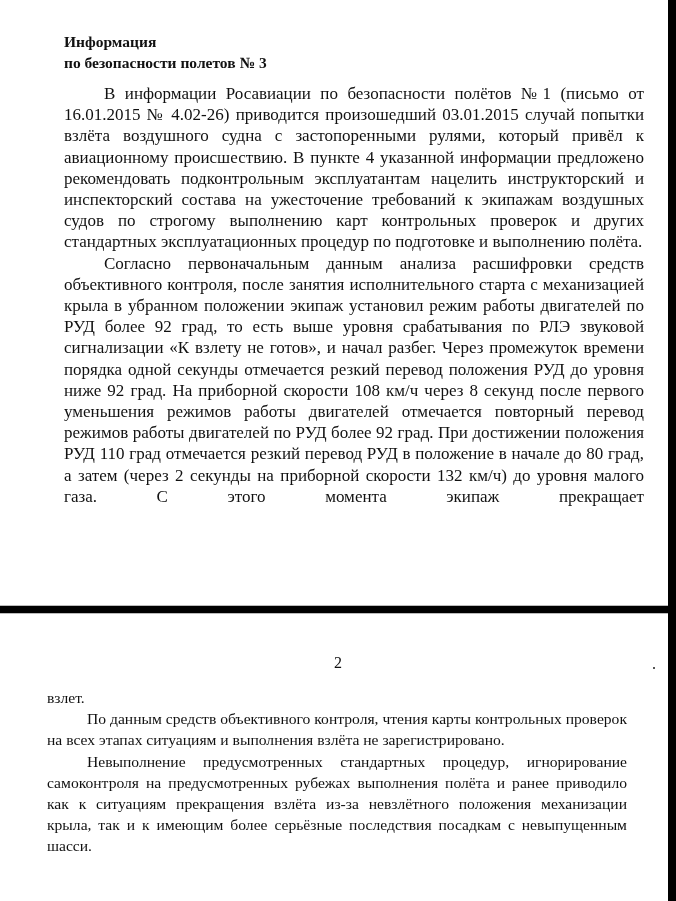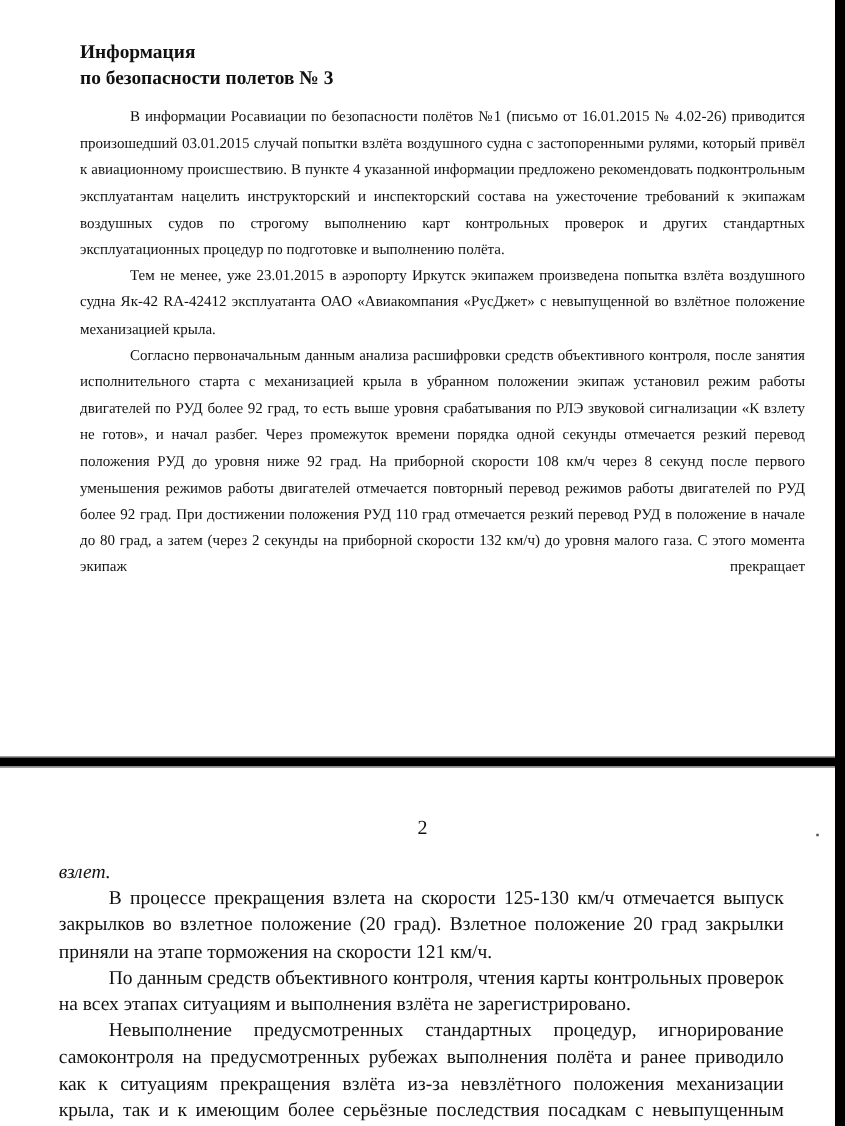--- a/index.html
+++ b/index.html
@@ -16,54 +16,52 @@
       position: absolute; left: 0; top: 605px; width: 676px; height: 7px; background: #000;
       border-top: 1px solid #bbb; border-bottom: 1px solid #bbb;
     }
     .page1 { position: absolute; left: 17px; top: 0; width: 668px; height: 684px; }
     .page2 { position: absolute; left: 0; top: 614px; width: 668px; height: 287px; }
     .title {
       position: absolute; left: 47px; top: 31px; font-weight: bold; font-size: 15.5px; line-height: 21px;
     }
     .body1 {
       position: absolute; left: 47px; top: 83px; width: 580px;
-      font-size: 12px; line-height: 21.2px; text-align: justify;
+      font-size: 17px; line-height: 21.2px; text-align: justify;
     }
     .body1 p, .body2 p { margin: 0; text-indent: 40px; text-align: justify; }
-    .body1 p.noindent, .body2 p.noindent { text-indent: 0; font-style: italic; }
+    .body1 p.noindent, .body2 p.noindent { text-indent: 0; }
     .page-number {
       position: absolute; left: 0; width: 676px; top: 40px; text-align: center; font-size: 16px;
     }
     .body2 {
       position: absolute; left: 47px; top: 73px; width: 580px;
       font-size: 15.6px; line-height: 21.2px;
     }
     .speck { position: absolute; left: 653px; top: 667px; width: 2px; height: 2px; background: #555; }
   </style>
 </head>
 <body>
 
 <div class="page1">
   <div class="title">
     <div>Информация</div>
     <div>по безопасности полетов № 3</div>
   </div>
   <div class="body1">
     <p>В информации Росавиации по безопасности полётов №1 (письмо от 16.01.2015 № 4.02-26) приводится произошедший 03.01.2015 случай попытки взлёта воздушного судна с застопоренными рулями, который привёл к авиационному происшествию. В пункте 4 указанной информации предложено рекомендовать подконтрольным эксплуатантам нацелить инструкторский и инспекторский состава на ужесточение требований к экипажам воздушных судов по строгому выполнению карт контрольных проверок и других стандартных эксплуатационных процедур по подготовке и выполнению полёта.</p>
-    <p>Тем не менее, уже 23.01.2015 в аэропорту Иркутск экипажем произведена попытка взлёта воздушного судна Як-42 RA-42412 эксплуатанта ОАО «Авиакомпания «РусДжет» с невыпущенной во взлётное положение механизацией крыла.</p>
     <p style="text-align-last: justify;">Согласно первоначальным данным анализа расшифровки средств объективного контроля, после занятия исполнительного старта с механизацией крыла в убранном положении экипаж установил режим работы двигателей по РУД более 92 град, то есть выше уровня срабатывания по РЛЭ звуковой сигнализации «К взлету не готов», и начал разбег. Через промежуток времени порядка одной секунды отмечается резкий перевод положения РУД до уровня ниже 92 град.  На приборной скорости 108 км/ч через 8 секунд после первого уменьшения режимов работы двигателей отмечается повторный перевод режимов работы двигателей по РУД более 92 град. При достижении положения РУД 110 град отмечается резкий перевод РУД в положение в начале до 80 град, а затем (через 2 секунды на приборной скорости 132 км/ч) до уровня малого газа. С этого момента экипаж прекращает</p>
   </div>
 </div>
 
 <div class="page-divider"></div>
 
 <div class="page2">
   <div class="page-number">2</div>
   <div class="body2">
     <p class="noindent">взлет.</p>
-    <p>В процессе прекращения взлета на скорости 125-130 км/ч отмечается выпуск закрылков во взлетное положение (20 град). Взлетное положение 20 град закрылки приняли на этапе торможения на скорости 121 км/ч.</p>
     <p>По данным средств объективного контроля, чтения карты контрольных проверок на всех этапах ситуациям и выполнения взлёта не зарегистрировано.</p>
     <p>Невыполнение предусмотренных стандартных процедур, игнорирование самоконтроля на предусмотренных рубежах выполнения полёта и ранее приводило как к ситуациям прекращения взлёта из-за невзлётного положения механизации крыла, так и к имеющим более серьёзные последствия посадкам с невыпущенным шасси.</p>
   </div>
 </div>
 
 <div class="speck"></div>
 <div class="right-strip"></div>
 
 </body></html>

